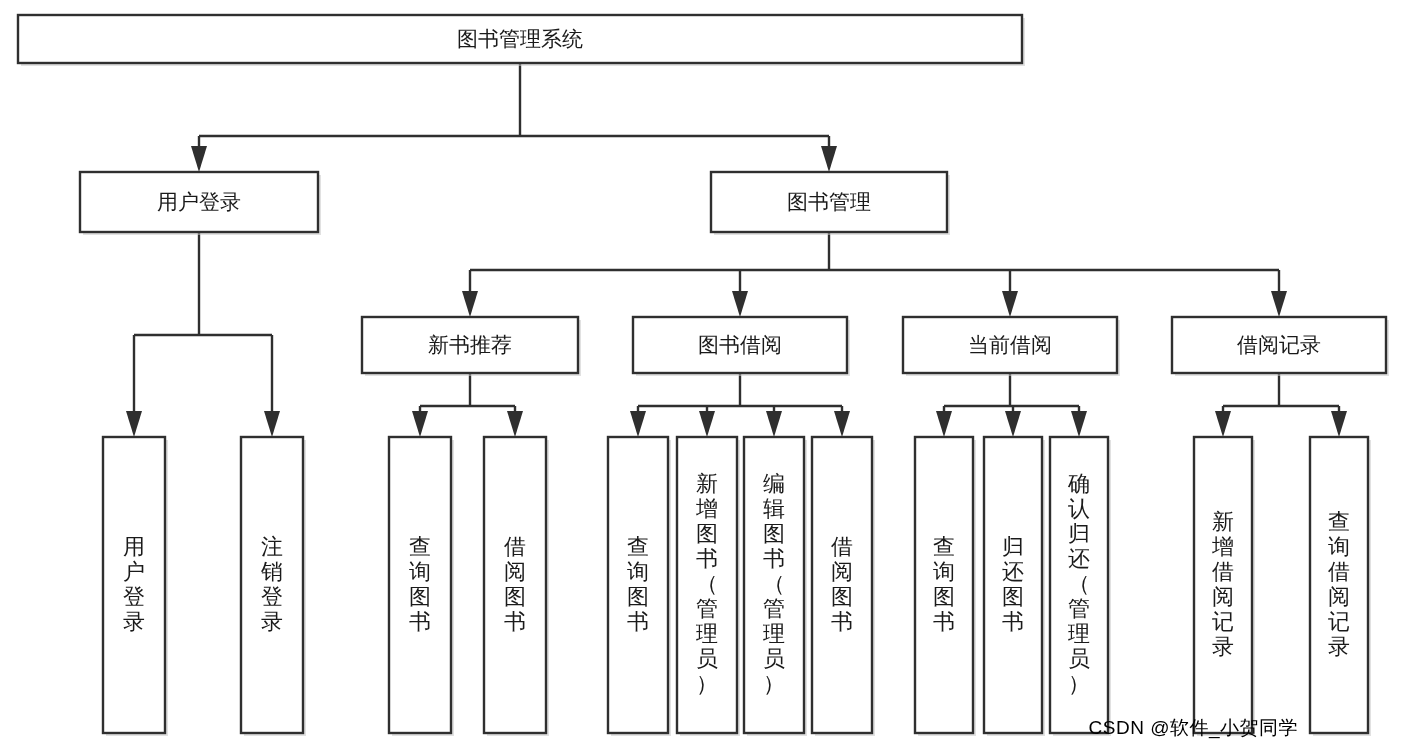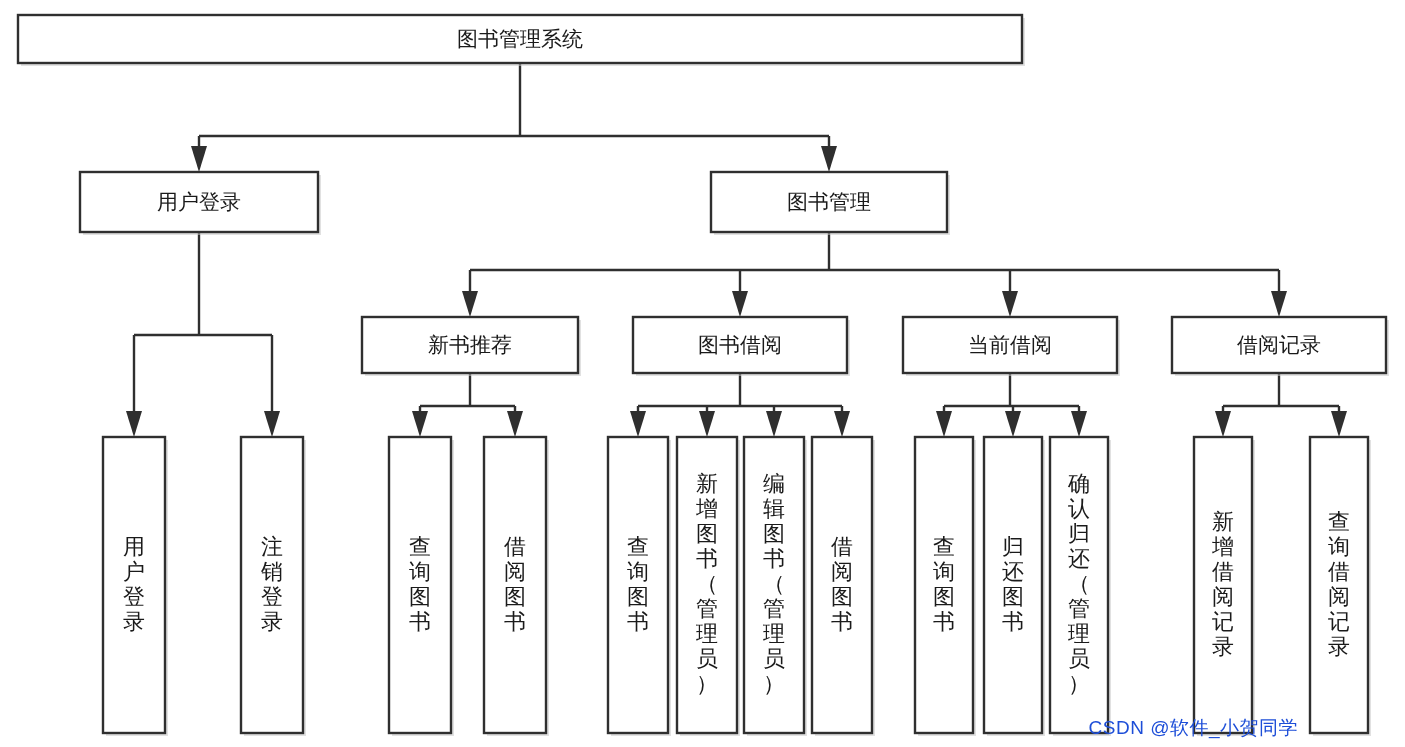--- a/index.html
+++ b/index.html
@@ -63,21 +63,21 @@
     text-anchor: middle;
     dominant-baseline: middle;
     white-space: pre;
   }
   .watermark-text {
     position: absolute;
     right: 10px;
     bottom: 6px;
     font-family: "Liberation Sans", "DejaVu Sans", sans-serif;
     font-size: 19px;
-    color: #1d4ed8;
+    color: #000000;
     letter-spacing: 0.5px;
     user-select: none;
     pointer-events: none;
     white-space: nowrap;
   }
 </style>
 </head>
 <body>
 
 <div id="diagram-root">

